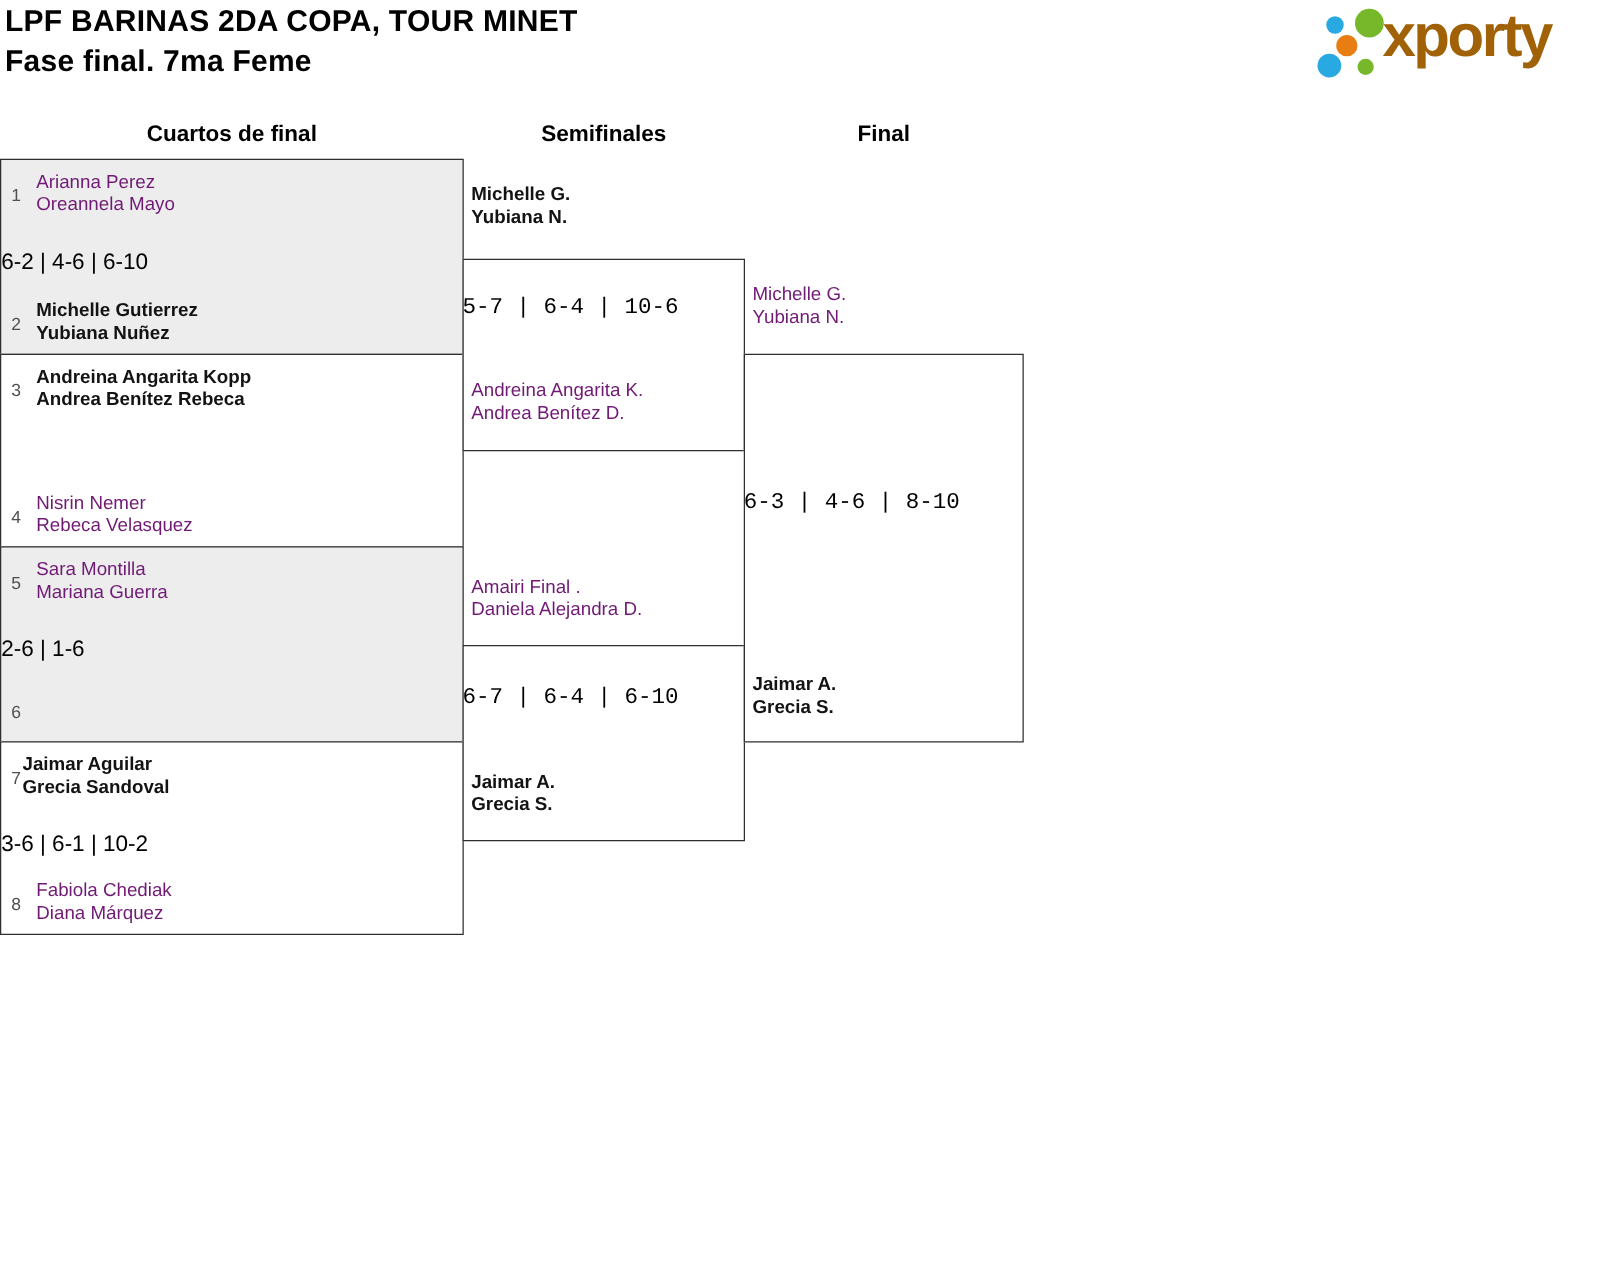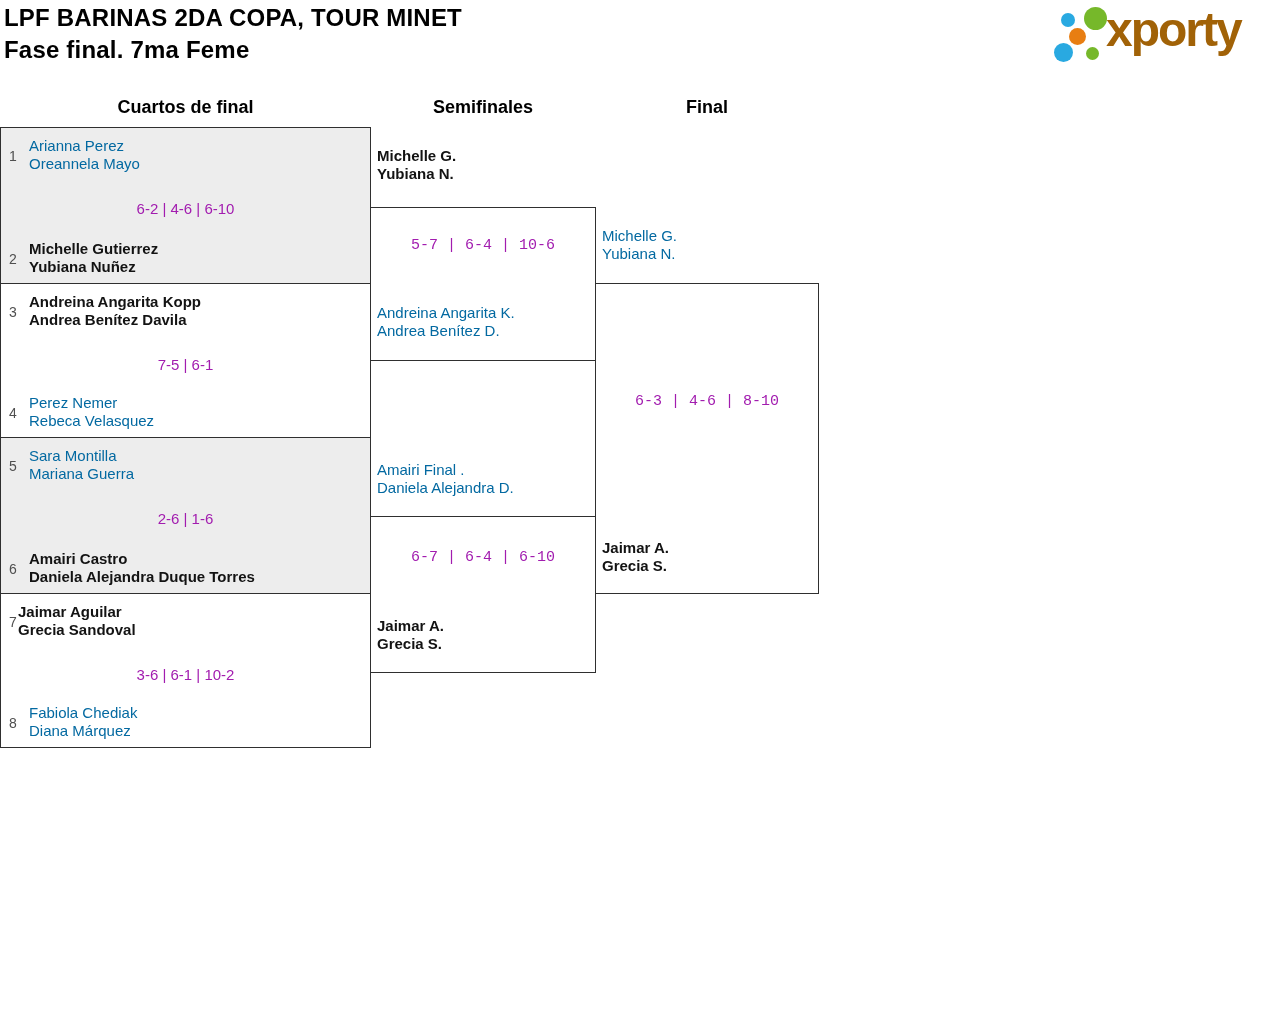--- a/index.html
+++ b/index.html
@@ -14,31 +14,31 @@
   }
   .col-header {
     position:absolute; top:97px; text-align:center; font-weight:700;
     font-size:18px; color:#000;
   }
   .box {
     position:absolute; border:1px solid #2f2f2f; background:#fff;
   }
   .box.gray { background:#ededed; }
   .team {
-    position:absolute; font-size:15px; line-height:18px; color:#0369a1;
+    position:absolute; font-size:15px; line-height:18px; color:#701a75;
     white-space:pre-line;
   }
   .team.winner { font-weight:700; color:#131313; }
   .seed {
     position:absolute; left:0; width:24px; text-align:center;
     font-size:14px; line-height:18px; color:#4f4f4f;
   }
   .score {
-    position:absolute; left:0; width:100%; text-align:center;
-    font-size:15px; line-height:18px; color:#a21caf;
+    position:absolute; left:0; width:100%; text-align:left;
+    font-size:18px; line-height:18px; color:#000000;
   }
   
   .score.page { left:auto;font-family:Liberation Mono, monospace; }
   .logo-dot { position:absolute; border-radius:50%; }
   .dot-green { background:#76b82a; }
   .dot-blue  { background:#29a9e1; }
   .dot-orange{ background:#e87e12; }
   .wordmark {
     position:absolute; left:1106px; top:2px; font-size:48px; font-weight:700;
     color:#a16207; letter-spacing:-2px; line-height:56px;
@@ -69,35 +69,32 @@
 Oreannela Mayo</div>
   <div class="score" style="top:72px">6-2 | 4-6 | 6-10</div>
   <div class="seed" style="bottom:15px">2</div>
   <div class="team winner" style="left:28px;bottom:7px">Michelle Gutierrez
 Yubiana Nuñez</div>
 </div>
 
 <div class="box" style="left:0;top:283px;width:371px;height:155px">
   <div class="seed" style="top:19px">3</div>
   <div class="team winner" style="left:28px;top:9px">Andreina Angarita Kopp
-Andrea Benítez Davila</div>
-  <div class="score" style="top:72px">7-5 | 6-1</div>
+Andrea Benítez Rebeca</div>
   <div class="seed" style="bottom:15px">4</div>
-  <div class="team" style="left:28px;bottom:7px">Perez Nemer
+  <div class="team" style="left:28px;bottom:7px">Nisrin Nemer
 Rebeca Velasquez</div>
 </div>
 
 <div class="box gray" style="left:0;top:437px;width:371px;height:157px">
   <div class="seed" style="top:19px">5</div>
   <div class="team" style="left:28px;top:9px">Sara Montilla
 Mariana Guerra</div>
   <div class="score" style="top:72px">2-6 | 1-6</div>
   <div class="seed" style="bottom:15px">6</div>
-  <div class="team winner" style="left:28px;bottom:7px">Amairi Castro
-Daniela Alejandra Duque Torres</div>
 </div>
 
 <div class="box" style="left:0;top:593px;width:371px;height:155px">
   <div class="seed" style="top:19px">7</div>
   <div class="team winner" style="left:17px;top:9px">Jaimar Aguilar
 Grecia Sandoval</div>
   <div class="score" style="top:72px">3-6 | 6-1 | 10-2</div>
   <div class="seed" style="bottom:15px">8</div>
   <div class="team" style="left:28px;bottom:7px">Fabiola Chediak
 Diana Márquez</div>

